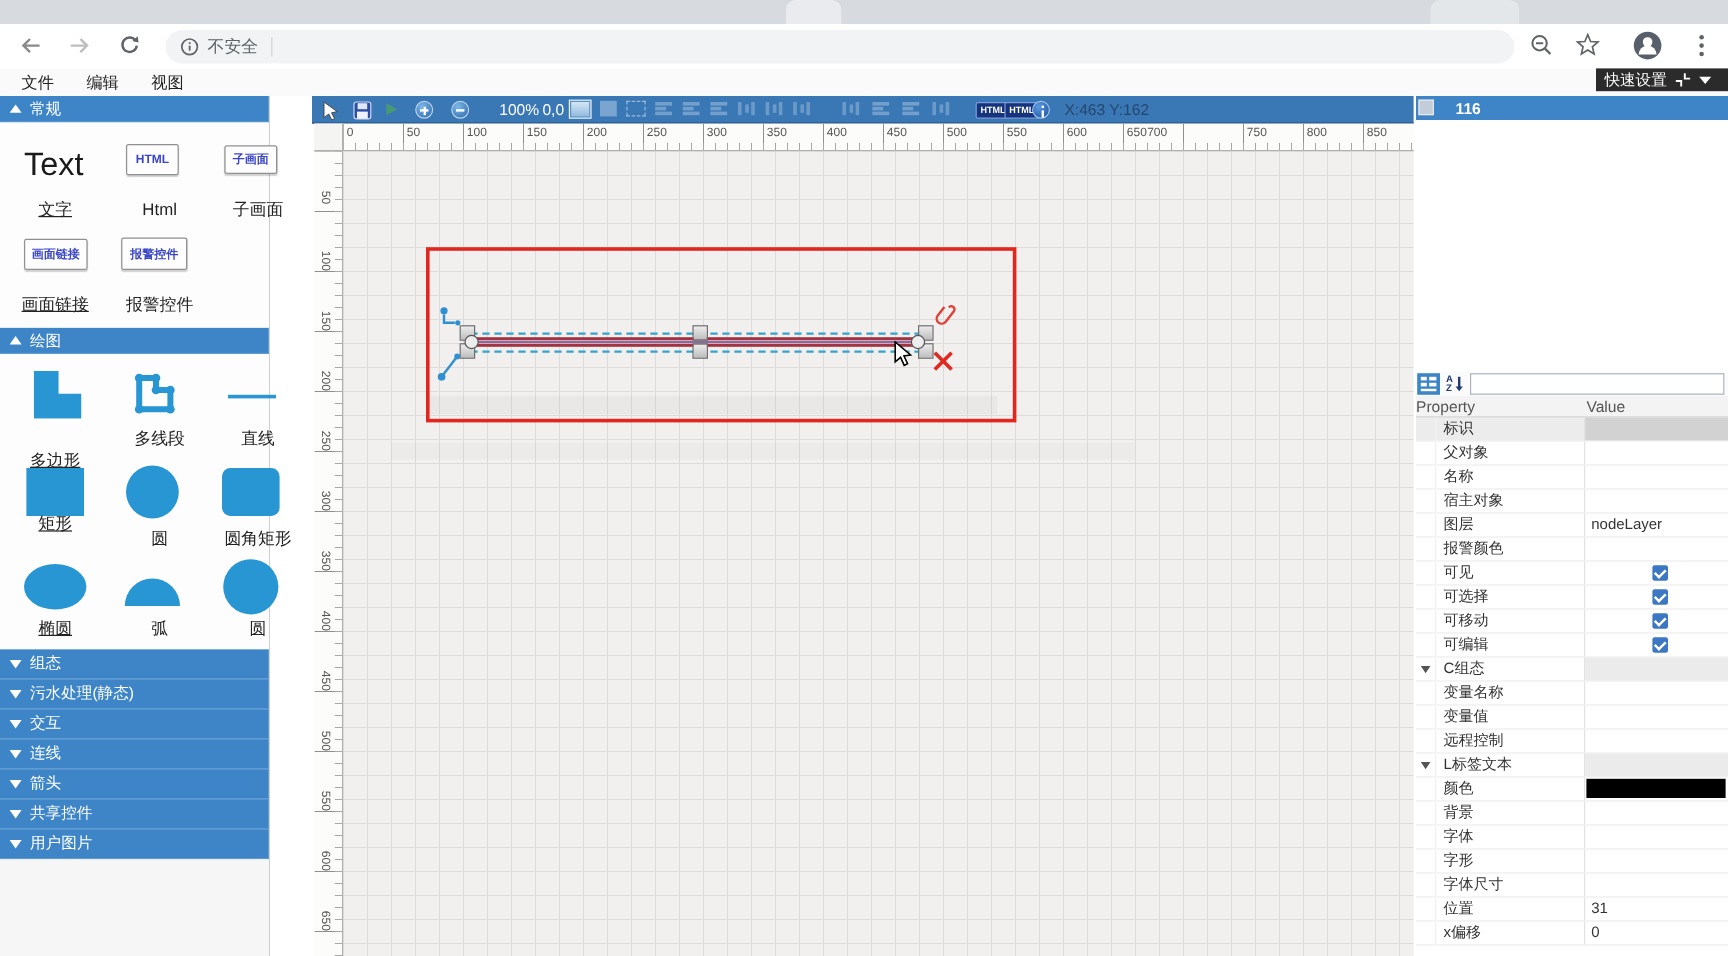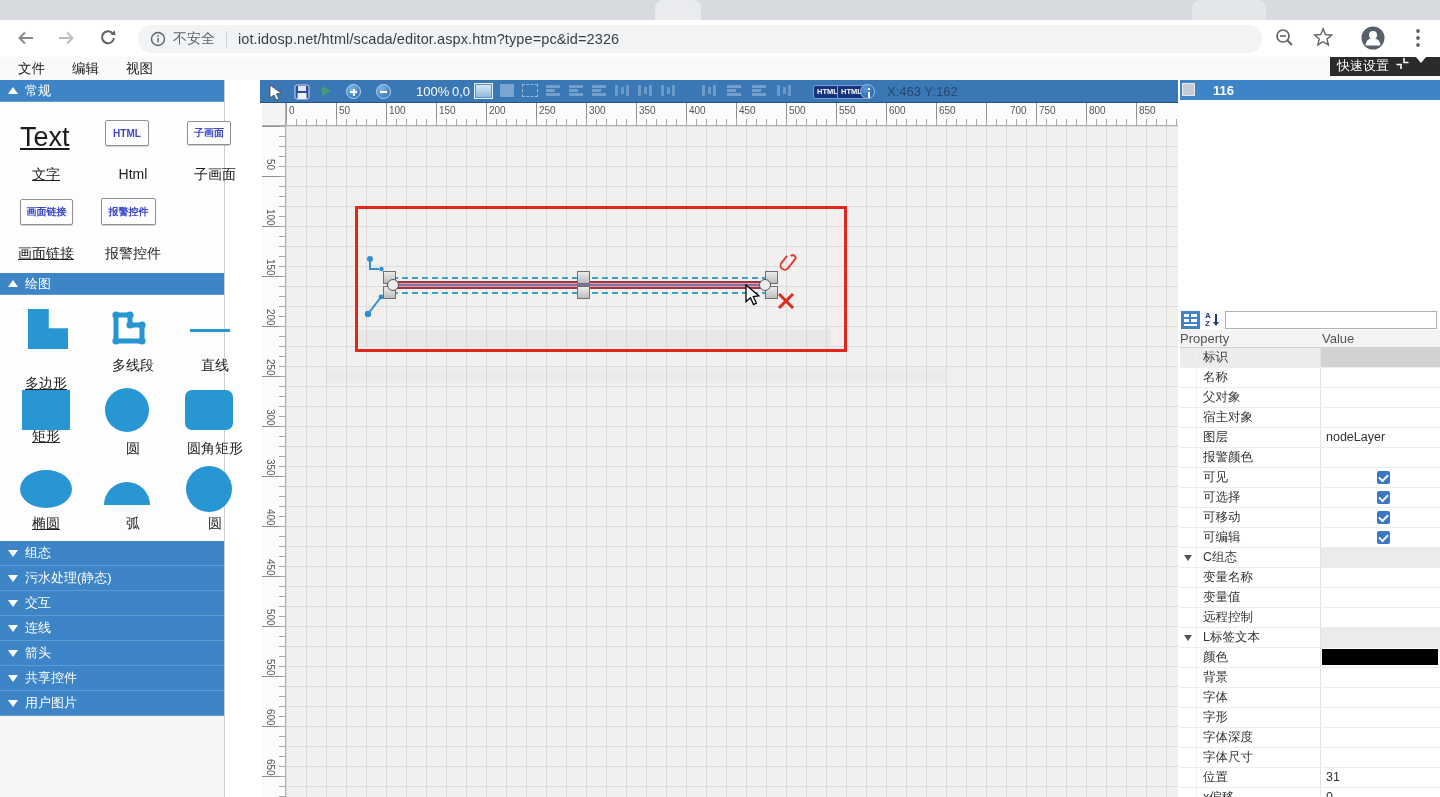--- a/index.html
+++ b/index.html
@@ -16,21 +16,21 @@
   .sec-label { font-size:14px; color:#5f6368; margin-left:7px; }
   .pill-div { width:1px; height:16px; background:#d0d3d6; margin:0 11px; }
   .url-text { font-size:14.5px; color:#3a3f44; letter-spacing:.1px; }
   .addr-right { position:absolute; top:7px; }
 
   
   .menubar { position:absolute; left:0; top:57px; width:1440px; height:23px; background:#fafafa;
     display:flex; align-items:center; padding-left:18px; gap:27px; }
   .menu-item { font-size:13.5px; color:#222; cursor:default; }
   .quick-settings { position:absolute; right:0; top:57px; width:110px; height:19px; background:#2b2b2b;
-    color:#fff; display:flex; padding:0 7px; gap:7px; font-size:13px; }
+    color:#fff; display:flex; align-items:center; padding:0 7px; gap:7px; font-size:13px; }
   .caret-down { width:0; height:0; border-left:5px solid transparent; border-right:5px solid transparent;
     border-top:6px solid #fff; }
 
   
   .sidebar { position:absolute; left:0; top:80px; width:225px; height:717px; background:#fff;
     border-right:1px solid #cfcfcf; display:flex; flex-direction:column; }
   .side-header { height:22px; flex:0 0 22px; background:#3d85c6; color:#fff; font-size:13px;
     display:flex; align-items:center; padding-left:8px; gap:7px; border-bottom:1px solid #5d9bd2; }
   .side-header.tall { height:25px; flex:0 0 25px; }
   .tri-up { width:0; height:0; border-left:5px solid transparent; border-right:5px solid transparent;
@@ -38,21 +38,21 @@
   .tri-down { width:0; height:0; border-left:5px solid transparent; border-right:5px solid transparent;
     border-top:7px solid #fff; }
   .general-content { flex:0 0 171px; position:relative; background:#fdfdfd; }
   .drawing-content { flex:0 0 246px; position:relative; background:#fdfdfd; }
   .side-filler { flex:1; background:#f6f6f6; }
   .tool-label { position:absolute; font-size:14px; color:#222; text-align:center; }
   .col1 { left:0; width:92px;text-decoration:underline; } .col2 { left:92px; width:82px; } .col3 { left:174px; width:82px; }
   .btn-item { position:absolute; border:1px solid #919191; background:#fdfdfd; color:#3a46c4;
     font-weight:bold; font-size:10px; display:flex; align-items:center; justify-content:center;
     border-radius:2px; box-shadow:0 1px 1px rgba(0,0,0,.18); cursor:pointer; }
-  .text-preview { position:absolute; left:20px; top:20px; font-size:27px; color:#1a1a1a;text-decoration:underline; }
+  .text-preview { position:absolute; left:20px; top:20px; font-size:27px; color:#1a1a1a; }
   .shape { position:absolute; background:#2996d4; cursor:pointer; }
 
   
   .toolbar { position:absolute; left:260px; top:80px; width:918px; height:23px; background:#3a77b5;
     border-bottom:1px solid #27537f; }
   .ti { position:absolute; top:4px; }
   .ttext { position:absolute; top:4px; color:#fff; font-size:13px; }
   .play-icon { width:0; height:0; border-left:9px solid #49a562; border-top:5px solid transparent;
     border-bottom:5px solid transparent; opacity:.75; top:6px; }
   .zoom-btn { width:15px; height:15px; border-radius:50%; border:1px solid #bcd6ee;
@@ -171,21 +171,20 @@
     <polygon points="16.8,2.2 17.4,7.4 12.4,6.2" fill="#5f6368"></polygon>
   </svg>
   <div class="url-pill">
     <svg width="16" height="16">
       <circle cx="8" cy="8" r="6.5" stroke="#5f6368" stroke-width="1.4" fill="none"></circle>
       <rect x="7.3" y="7" width="1.5" height="4.2" fill="#5f6368"></rect>
       <rect x="7.3" y="4.2" width="1.5" height="1.5" fill="#5f6368"></rect>
     </svg>
     <span class="sec-label">不安全</span>
     <span class="pill-div"></span>
-    <span class="url-text">iot.idosp.net/html/scada/editor.aspx.htm?type=pc&amp;id=2326</span>
   </div>
   <svg class="addr-right" style="left:1274px" width="22" height="22">
     <circle cx="9" cy="9" r="6" stroke="#5f6368" stroke-width="1.7" fill="none"></circle>
     <line x1="13.5" y1="13.5" x2="18" y2="18" stroke="#5f6368" stroke-width="1.9"></line>
     <line x1="6" y1="9" x2="12" y2="9" stroke="#5f6368" stroke-width="1.6"></line>
   </svg>
   <svg class="addr-right" style="left:1313px" width="22" height="22">
     <path d="M11 2 L13.6 8.2 L20.3 8.7 L15.2 13 L16.8 19.5 L11 16 L5.2 19.5 L6.8 13 L1.7 8.7 L8.4 8.2 Z" stroke="#5f6368" stroke-width="1.5" fill="none" transform="scale(0.92)"></path>
   </svg>
   <svg class="addr-right" style="left:1360px;top:5px" width="26" height="26">
@@ -344,21 +343,21 @@
       <span class="hr-label" style="left: 227px;">200</span>
       <span class="hr-label" style="left: 277px;">250</span>
       <span class="hr-label" style="left: 327px;">300</span>
       <span class="hr-label" style="left: 377px;">350</span>
       <span class="hr-label" style="left: 427px;">400</span>
       <span class="hr-label" style="left: 477px;">450</span>
       <span class="hr-label" style="left: 527px;">500</span>
       <span class="hr-label" style="left: 577px;">550</span>
       <span class="hr-label" style="left: 627px;">600</span>
       <span class="hr-label" style="left: 677px;">650</span>
-      <span class="hr-label" style="left: 748px;">700</span>
+      <span class="hr-label" style="left: 694px;">700</span>
       <span class="hr-label" style="left: 777px;">750</span>
       <span class="hr-label" style="left: 827px;">800</span>
       <span class="hr-label" style="left: 877px;">850</span>
     </div>
 </div>
 <div class="v-ruler">
   <div class="vr-majors"></div>
   <div class="vr-minors"></div>
   <div>
       <span class="vr-label" style="top: 33px;">50</span>
@@ -443,26 +442,26 @@
     <span class="ch-val">Value</span>
   </div>
   <div class="rp-grid">
       <div class="prow sel">
         <span class="cell-margin"></span>
         <span class="cell-label">标识</span>
         <span class="cell-value"></span>
       </div>
       <div class="prow">
         <span class="cell-margin"></span>
+        <span class="cell-label">父对象</span>
+        <span class="cell-value"></span>
+      </div>
+      <div class="prow">
+        <span class="cell-margin"></span>
         <span class="cell-label">名称</span>
-        <span class="cell-value"></span>
-      </div>
-      <div class="prow">
-        <span class="cell-margin"></span>
-        <span class="cell-label">父对象</span>
         <span class="cell-value"></span>
       </div>
       <div class="prow">
         <span class="cell-margin"></span>
         <span class="cell-label">宿主对象</span>
         <span class="cell-value"></span>
       </div>
       <div class="prow">
         <span class="cell-margin"></span>
         <span class="cell-label">图层</span>
@@ -547,25 +546,20 @@
         <span class="cell-label">字体</span>
         <span class="cell-value"></span>
       </div>
       <div class="prow">
         <span class="cell-margin"></span>
         <span class="cell-label">字形</span>
         <span class="cell-value"></span>
       </div>
       <div class="prow">
         <span class="cell-margin"></span>
-        <span class="cell-label">字体深度</span>
-        <span class="cell-value"></span>
-      </div>
-      <div class="prow">
-        <span class="cell-margin"></span>
         <span class="cell-label">字体尺寸</span>
         <span class="cell-value"></span>
       </div>
       <div class="prow">
         <span class="cell-margin"></span>
         <span class="cell-label">位置</span>
         <span class="cell-value">31</span>
       </div>
       <div class="prow">
         <span class="cell-margin"></span>

